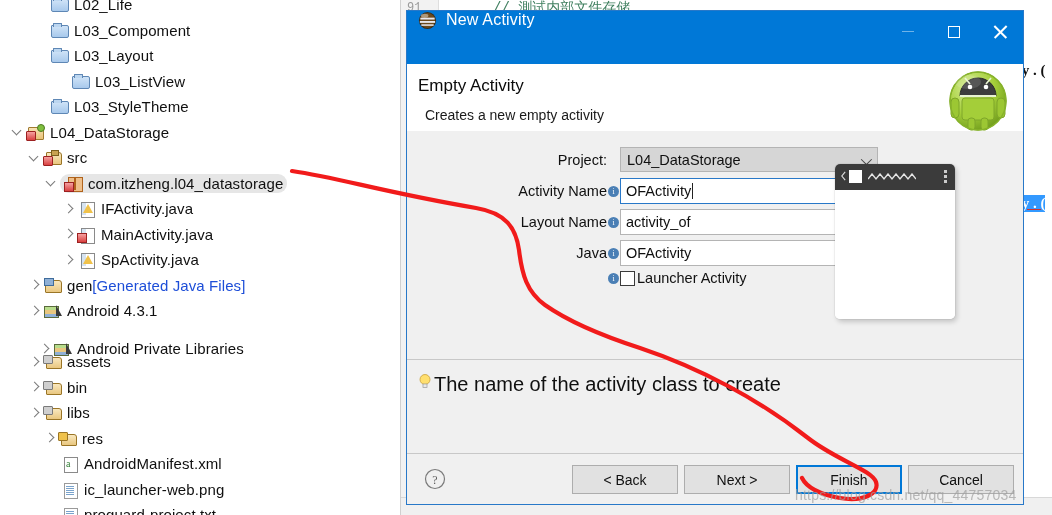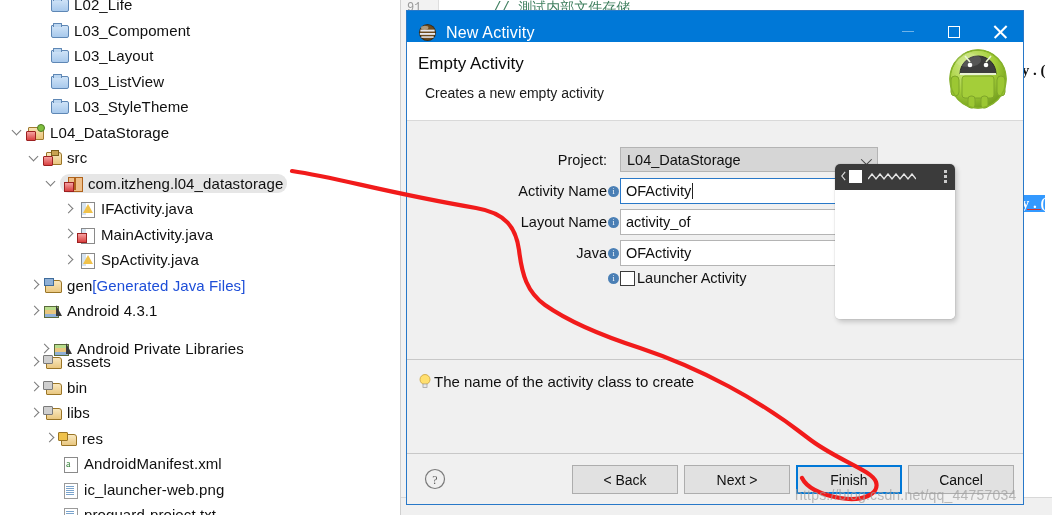--- a/index.html
+++ b/index.html
@@ -151,21 +151,21 @@
     background:#7aa3cc; box-shadow:0 2px 0 #7aa3cc, 0 4px 0 #7aa3cc, 0 6px 0 #7aa3cc, 0 8px 0 #7aa3cc;
   }
 
   
   #dialog {
     position:absolute; left:406px; top:10px; width:618px; height:495px;
     background:#f0f0f0; border:1px solid #2878c8;
     box-shadow:0 0 0 0 rgba(0,0,0,0);
   }
   #titlebar {
-    height:31px; background:#0078d7; display:flex; align-items:flex-end; position:relative;
+    height:53px; background:#0078d7; display:flex; align-items:flex-start; position:relative;
   }
   .eclipse-icon { width:19px; height:19px; margin-left:11px; flex:0 0 19px; }
   #title-text { color:#fff; font-size:16px; margin-left:9px; letter-spacing:.2px; }
   .wbtns { position:absolute; right:0; top:0; height:41px; display:flex; }
   .wbtn { width:46px; height:41px; display:flex; align-items:center; justify-content:center; color:#fff; }
   .wbtn.dim { color:#6fb3e8; }
   .wbtn .min { width:12px; height:1.5px; background:currentColor; }
   .wbtn .max { width:12px; height:12px; border:1.5px solid currentColor; }
   .wbtn .cls { position:relative; width:15px; height:15px; }
   .wbtn .cls::before, .wbtn .cls::after {
@@ -218,21 +218,21 @@
   #preview .squiggle { position:absolute; left:33px; top:9px; width:48px; height:8px; }
   #preview .dots { position:absolute; right:8px; top:6px; width:3px; height:13px; }
   #preview .dots i { display:block; width:3px; height:3px; background:#ccc; margin-bottom:2px; }
   #preview .canvas { height:129px; background:#fff; border-radius:0 0 5px 5px; }
 
   #hint {
     position:absolute; left:0; top:348px; width:616px; height:94px;
     background:#f0f0f0; border-top:1px solid #c8c8c8;
   }
   #hint .bulb { position:absolute; left:12px; top:14px; width:12px; height:15px; }
-  #hint .htext { position:absolute; left:27px; top:13px; font-size:15px; color:#101010; }
+  #hint .htext { position:absolute; left:27px; top:13px; font-size:20px; color:#101010; }
 
   #footer {
     position:absolute; left:0; top:442px; width:616px; height:51px;
     background:#f0f0f0; border-top:1px solid #c8c8c8;
   }
   #helpbtn { position:absolute; left:17px; top:14px; width:22px; height:22px; }
   .dbtns { position:absolute; right:9px; top:11px; display:flex; gap:6px; }
   .dbtn {
     width:106px; height:29px; background:#e1e1e1; border:1px solid #adadad;
     font-size:14px; color:#101010; display:flex; align-items:center; justify-content:center;
@@ -279,21 +279,21 @@
           <span class="lbl">L03_Compoment</span>
         </span>
       </div>
       <div class="row" style="padding-left: 36px; top: 43px; position: absolute;">
         <span class="arrow "></span>
         <span class="" style="display: flex; align-items: center;">
           <span class="ico ico-folderblue"><i class="dec"></i></span>
           <span class="lbl">L03_Layout</span>
         </span>
       </div>
-      <div class="row" style="padding-left: 36px; top: 68.5px; position: absolute; text-align: right;">
+      <div class="row" style="padding-left: 57px; top: 68.5px; position: absolute; text-align: right;">
         <span class="arrow "></span>
         <span class="" style="display: flex; align-items: center;">
           <span class="ico ico-folderblue"><i class="dec"></i></span>
           <span class="lbl">L03_ListView</span>
         </span>
       </div>
       <div class="row" style="padding-left: 36px; top: 94px; position: absolute;">
         <span class="arrow "></span>
         <span class="" style="display: flex; align-items: center;">
           <span class="ico ico-folderblue"><i class="dec"></i></span>

